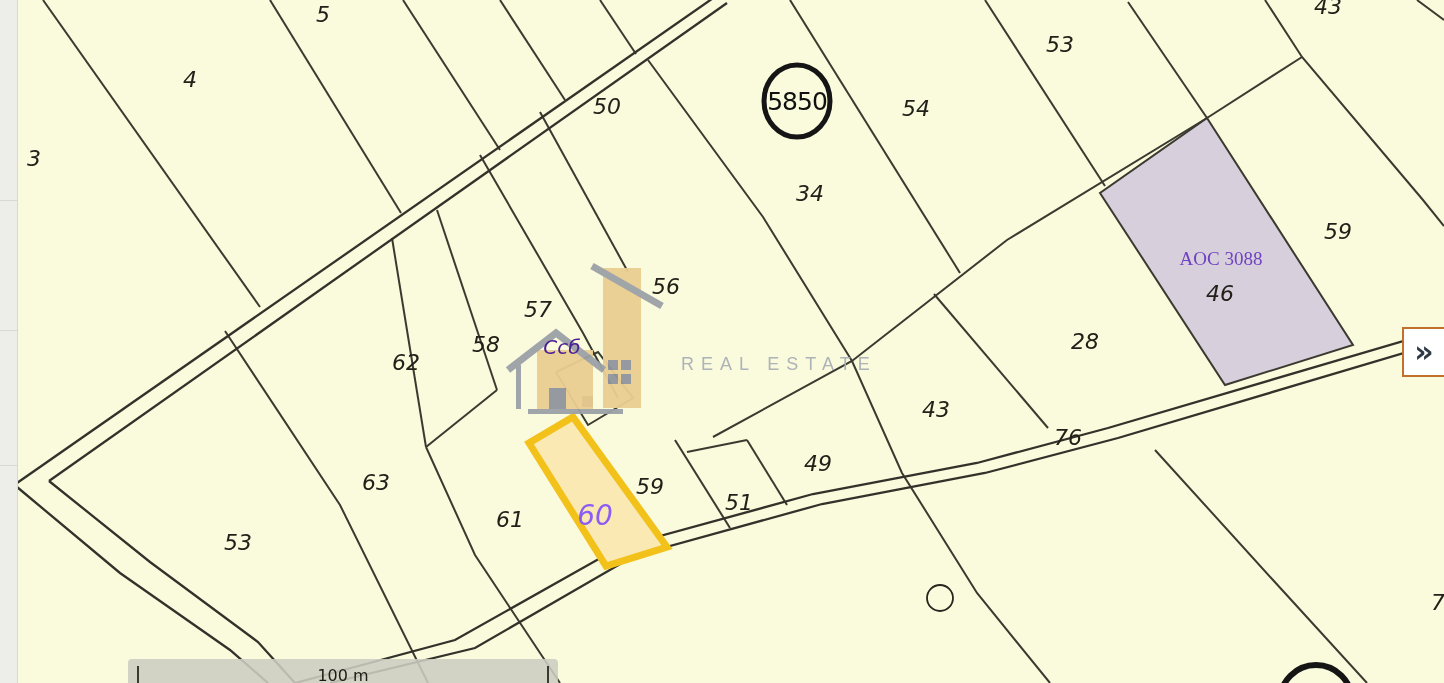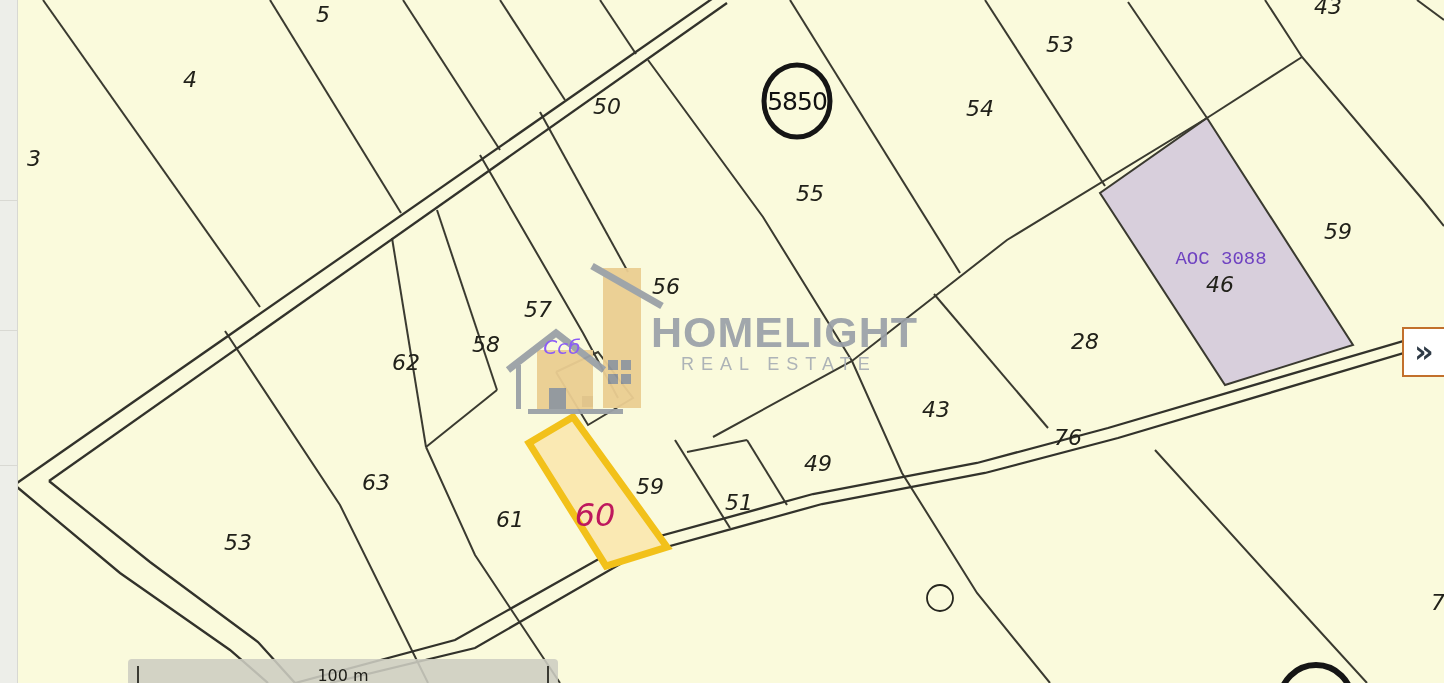--- a/index.html
+++ b/index.html
@@ -6,34 +6,34 @@
   #screen{
     position:relative;width:1444px;height:683px;overflow:hidden;
     font-family:"Liberation Sans",sans-serif;background:#FAFADC;
   }
   #mapsvg{position:absolute;left:0;top:0;}
   .plabel{
     position:absolute;transform:translate(-50%,-50%);
     font-family:"DejaVu Sans",sans-serif;font-style:italic;
     font-size:22px;color:#21211a;white-space:nowrap;pointer-events:none;
   }
-  .plabel.gold{color:#be185d;font-size:32px;}
+  .plabel.gold{color:#8b5cf6;font-size:28px;}
   .marker-label{
     position:absolute;transform:translate(-50%,-50%);
     font-family:"DejaVu Sans",sans-serif;font-size:25px;color:#111;
     letter-spacing:-1px;white-space:nowrap;
   }
   .zone-code{
     position:absolute;transform:translate(-50%,-50%);
-    font-family:Liberation Mono, monospace;font-size:19px;color:#6F42C1;
+    font-family:Liberation Serif, serif;font-size:19px;color:#6F42C1;
     white-space:nowrap;
   }
   .site-label{
     position:absolute;transform:translate(-50%,-50%);
-    font-family:"DejaVu Sans",sans-serif;font-style:italic;font-size:20px;color:#8b5cf6;
+    font-family:"DejaVu Sans",sans-serif;font-style:italic;font-size:20px;color:#4c1d95;
   }
   .wm-title{
     position:absolute;left:651px;top:308px;
     font-family:"Liberation Sans",sans-serif;font-weight:bold;font-size:43px;
     color:#9aa0a8;letter-spacing:1px;opacity:.92;white-space:nowrap;
   }
   .wm-sub{
     position:absolute;left:653px;top:354px;
     font-family:Liberation Sans, sans-serif;font-size:18px;
     color:#a7adb4;letter-spacing:7px;opacity:.92;white-space:nowrap;margin-left:28px;
@@ -129,47 +129,46 @@
       <rect x="608" y="374" width="10" height="10" fill="#8F959C"></rect>
       <rect x="621" y="374" width="10" height="10" fill="#8F959C"></rect>
       <polyline points="592,266 662,306" stroke="#9BA1A7" stroke-width="7" fill="none"></polyline>
       <polyline points="508,370 556,333 604,370" stroke="#9BA1A7" stroke-width="7" fill="none"></polyline>
       <rect x="516" y="365" width="5" height="44" fill="#9BA1A7"></rect>
       <rect x="549" y="388" width="17" height="21" fill="#8F959C"></rect>
       <rect x="528" y="409" width="95" height="5" fill="#9BA1A7"></rect>
     </g>
   </svg>
 
-  <div class="wm-title">HOMELIGHT</div>
   <div class="wm-sub">REAL ESTATE</div>
 
   <div class="plabel" style="left:34px;top:158px">3</div>
   <div class="plabel" style="left:190px;top:79px">4</div>
   <div class="plabel" style="left:323px;top:14px">5</div>
   <div class="plabel" style="left:607px;top:106px">50</div>
   <div class="plabel" style="left:1060px;top:44px">53</div>
   <div class="plabel" style="left:1328px;top:6px">43</div>
-  <div class="plabel" style="left:980px;top:108px">54</div>
-  <div class="plabel" style="left:810px;top:193px">55</div>
+  <div class="plabel" style="left:916px;top:108px">54</div>
+  <div class="plabel" style="left:810px;top:193px">34</div>
   <div class="plabel" style="left:1338px;top:231px">59</div>
   <div class="plabel" style="left:1085px;top:341px">28</div>
   <div class="plabel" style="left:936px;top:409px">43</div>
   <div class="plabel" style="left:1068px;top:437px">76</div>
   <div class="plabel" style="left:818px;top:463px">49</div>
   <div class="plabel" style="left:739px;top:502px">51</div>
   <div class="plabel" style="left:666px;top:286px">56</div>
   <div class="plabel" style="left:538px;top:309px">57</div>
   <div class="plabel" style="left:486px;top:344px">58</div>
   <div class="plabel" style="left:406px;top:362px">62</div>
   <div class="plabel" style="left:650px;top:486px">59</div>
   <div class="plabel" style="left:510px;top:519px">61</div>
   <div class="plabel" style="left:376px;top:482px">63</div>
   <div class="plabel" style="left:238px;top:542px">53</div>
   <div class="plabel" style="left:1438px;top:602px">7</div>
-  <div class="plabel" style="left:1220px;top:284px">46</div>
+  <div class="plabel" style="left:1220px;top:293px">46</div>
 
   <div class="plabel gold" style="left:595px;top:515px">60</div>
 
   <div class="zone-code" style="left:1221px;top:259px">AOC 3088</div>
 
   <div class="marker-label" style="left:797px;top:101px">5850</div>
 
   <div class="site-label" style="left:562px;top:347px">Ссб</div>
 
   <div id="scalebar">

